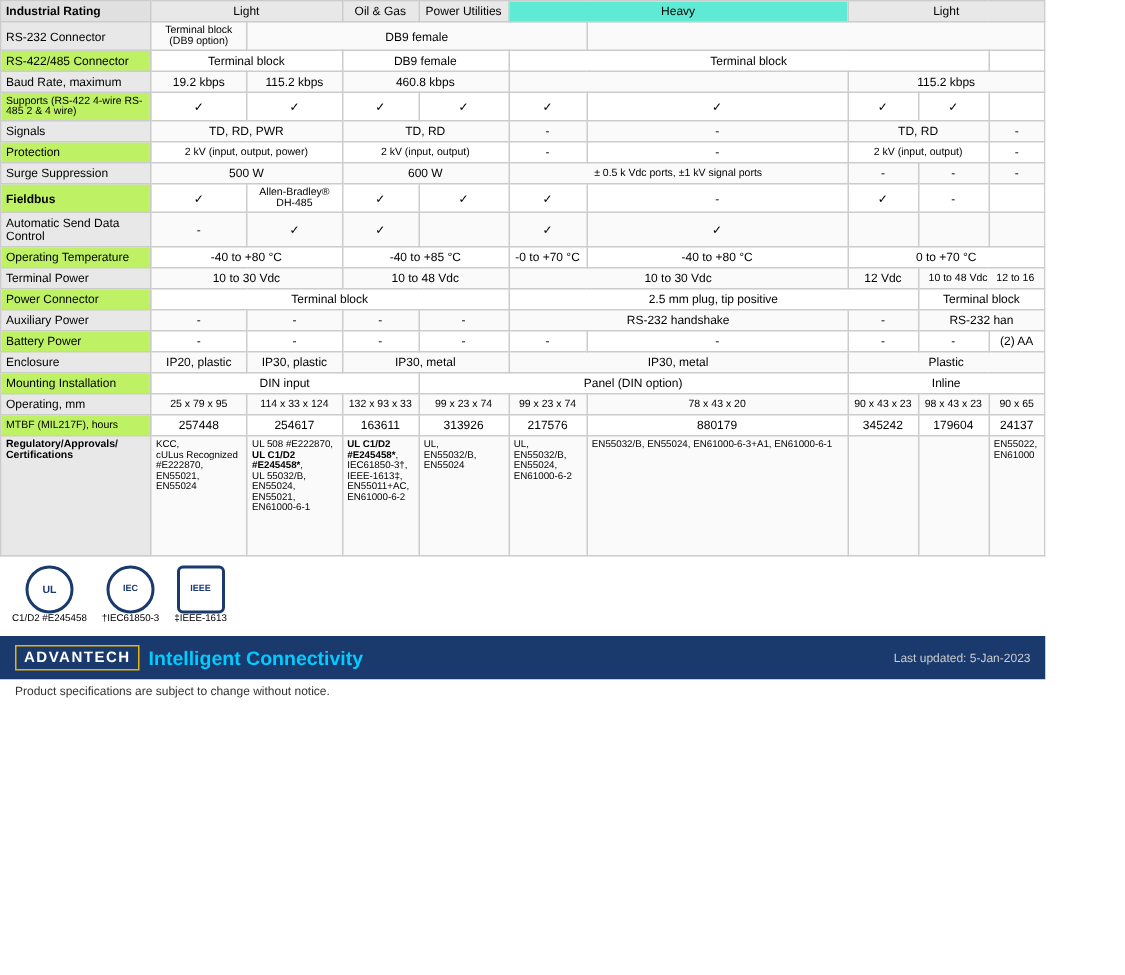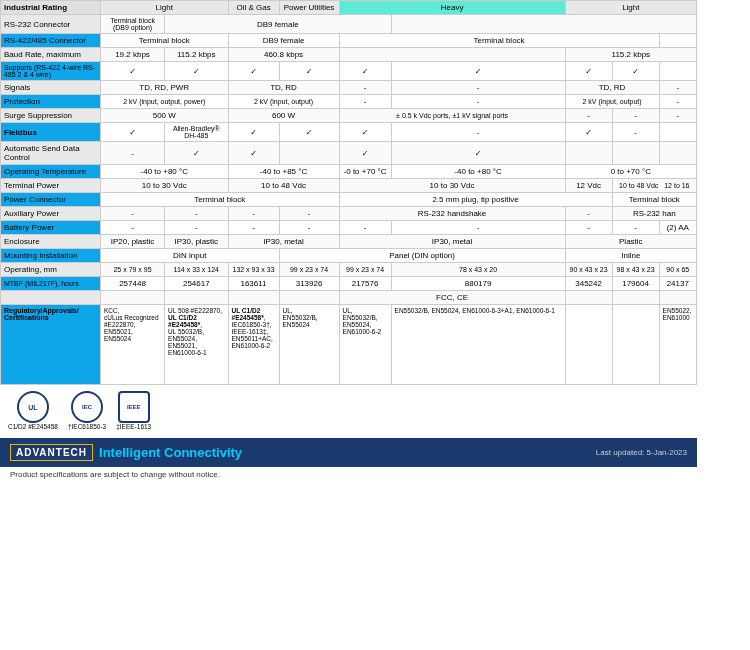--- a/index.html
+++ b/index.html
@@ -2,21 +2,21 @@
 <html><head>
   <meta charset="utf-8">
   <style>
     * { box-sizing: border-box; margin: 0; padding: 0; }
     body { font-family: Arial, sans-serif; font-size: 9px; background: #fff; width: 750px; overflow-x: hidden; }
     
     .table-container { width: 697px; overflow: hidden; }
     
     table { width: 100%; border-collapse: collapse; font-size: 8px; }
     td, th { border: 1px solid #ccc; padding: 2px 3px; vertical-align: middle; text-align: center; }
-    td:first-child { text-align: left; font-weight: 500; background: #0ea5e9; width: 100px; }
+    td:first-child { text-align: left; font-weight: 500; background: #bef264; width: 100px; }
     
     tr:nth-child(even) td { background-color: #fafafa; }
     tr:nth-child(even) td:first-child { background: #e8e8e8; }
     
     .footer { background: #1a3a6e; color: white; display: flex; align-items: center; padding: 6px 10px; margin-top: 2px; }
     .footer-spacer { flex: 1; }
     
     .disclaimer { font-size: 8px; color: #333; padding: 3px 10px; background: #fff; }
   </style>
 </head>
@@ -212,31 +212,20 @@
         <td>254617</td>
         <td>163611</td>
         <td>313926</td>
         <td>217576</td>
         <td>880179</td>
         <td>345242</td>
         <td>179604</td>
         <td>24137</td>
       </tr>
 
-      <tr>
-        <td></td>
-        <td></td>
-        <td></td>
-        <td></td>
-        <td></td>
-        <td colspan="2">FCC, CE</td>
-        <td></td>
-        <td></td>
-        <td></td>
-      </tr>
 
       <tr style="height:80px;">
         <td style="font-size:7px; font-weight:bold; vertical-align:top;">Regulatory/Approvals/<br>Certifications</td>
         <td style="font-size:6.5px; vertical-align:top; text-align:left;">KCC,<br>cULus Recognized<br>#E222870,<br>EN55021,<br>EN55024</td>
         <td style="font-size:6.5px; vertical-align:top; text-align:left;">UL 508 #E222870,<br><strong>UL C1/D2<br>#E245458*</strong>,<br>UL 55032/B,<br>EN55024,<br>EN55021,<br>EN61000-6-1</td>
         <td style="font-size:6.5px; vertical-align:top; text-align:left;"><strong>UL C1/D2<br>#E245458*</strong>,<br>IEC61850-3†,<br>IEEE-1613‡,<br>EN55011+AC,<br>EN61000-6-2</td>
         <td style="font-size:6.5px; vertical-align:top; text-align:left;">UL,<br>EN55032/B,<br>EN55024</td>
         <td style="font-size:6.5px; vertical-align:top; text-align:left;">UL,<br>EN55032/B,<br>EN55024,<br>EN61000-6-2</td>
         <td style="font-size:6.5px; vertical-align:top; text-align:left;">EN55032/B, EN55024, EN61000-6-3+A1, EN61000-6-1</td>
         <td style="font-size:6.5px; vertical-align:top; text-align:left;"></td>

